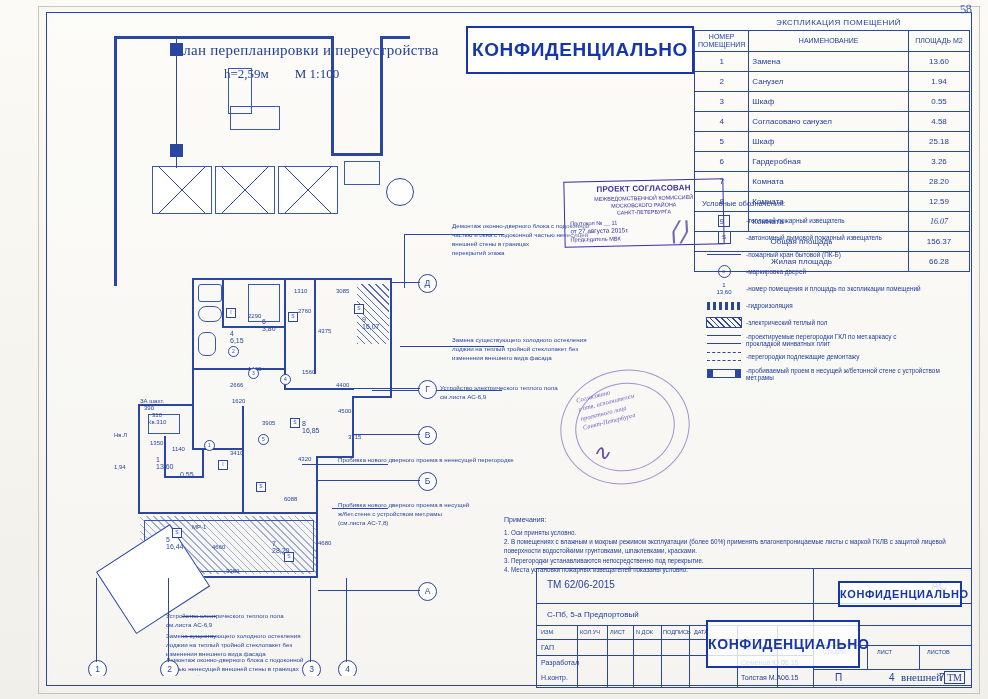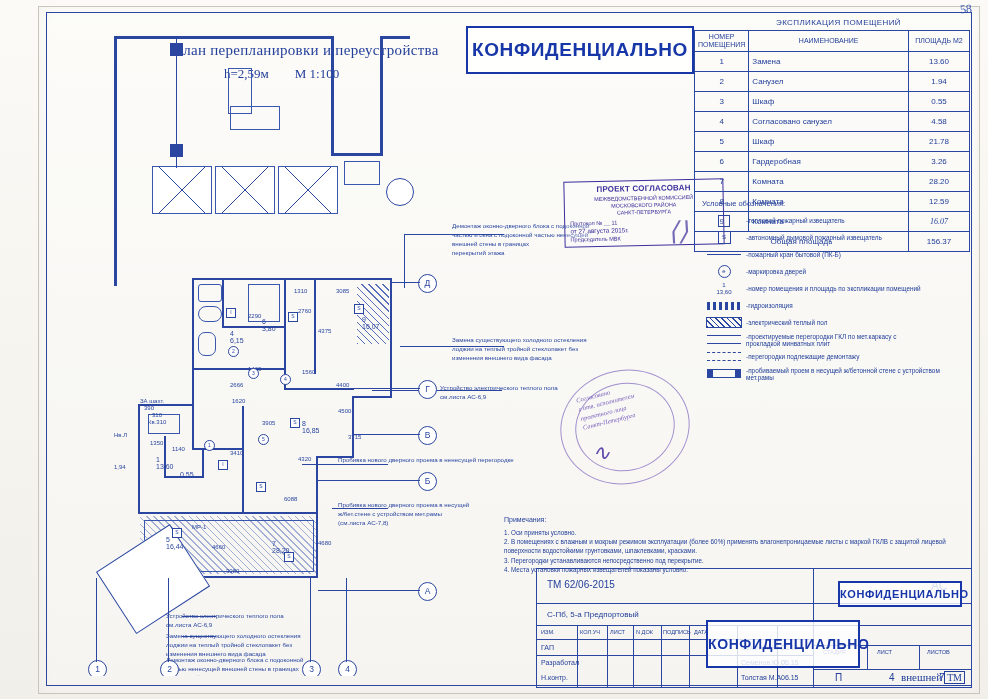--- a/index.html
+++ b/index.html
@@ -404,21 +404,21 @@
             <td class="sq2">0.55</td>
           </tr>
           <tr>
             <td class="c">4</td>
             <td class="nm">Согласовано санузел</td>
             <td class="sq2">4.58</td>
           </tr>
           <tr>
             <td class="c">5</td>
             <td class="nm">Шкаф</td>
-            <td class="sq2">21.78</td>
+            <td class="sq2">25.18</td>
           </tr>
           <tr>
             <td class="c">6</td>
             <td class="nm">Гардеробная</td>
             <td class="sq2">3.26</td>
           </tr>
           <tr>
             <td class="c">7</td>
             <td class="nm">Комната</td>
             <td class="sq2">28.20</td>
@@ -429,20 +429,24 @@
             <td class="sq2">12.59</td>
           </tr>
           <tr>
             <td class="c">9</td>
             <td class="nm">Комната</td>
             <td class="sq2 italic">16.07</td>
           </tr>
           <tr>
             <td class="tot" colspan="2">Общая площадь</td>
             <td class="sq2">156.37</td>
+          </tr>
+          <tr>
+            <td class="tot" colspan="2">Жилая площадь</td>
+            <td class="sq2">66.28</td>
           </tr>
         </tbody>
     </table>
 
     <div class="legend-title">Условные обозначения:</div>
     <div class="legend" id="legend-list">
         <div class="lrow">
           <span class="lsym">
             <span class="sym-box"></span>
           </span>

